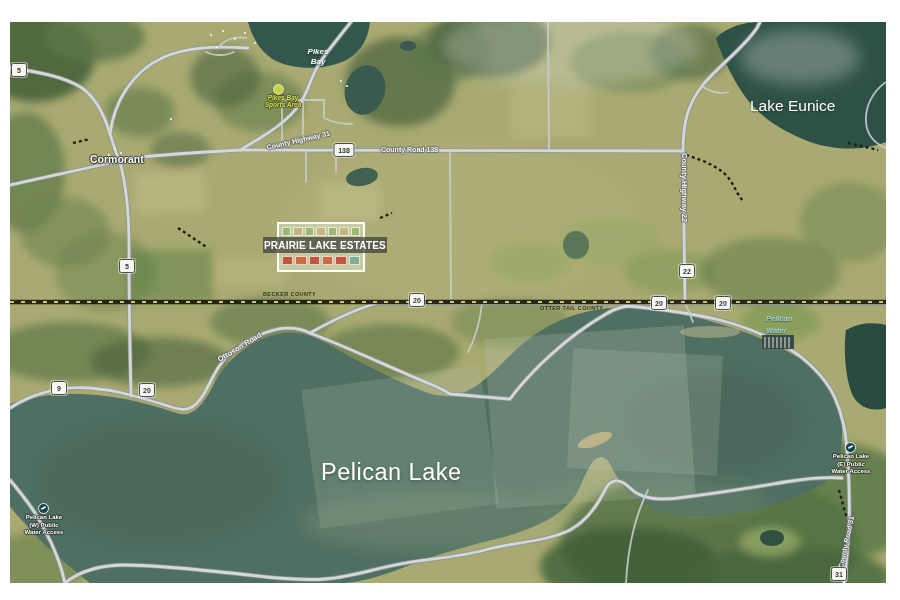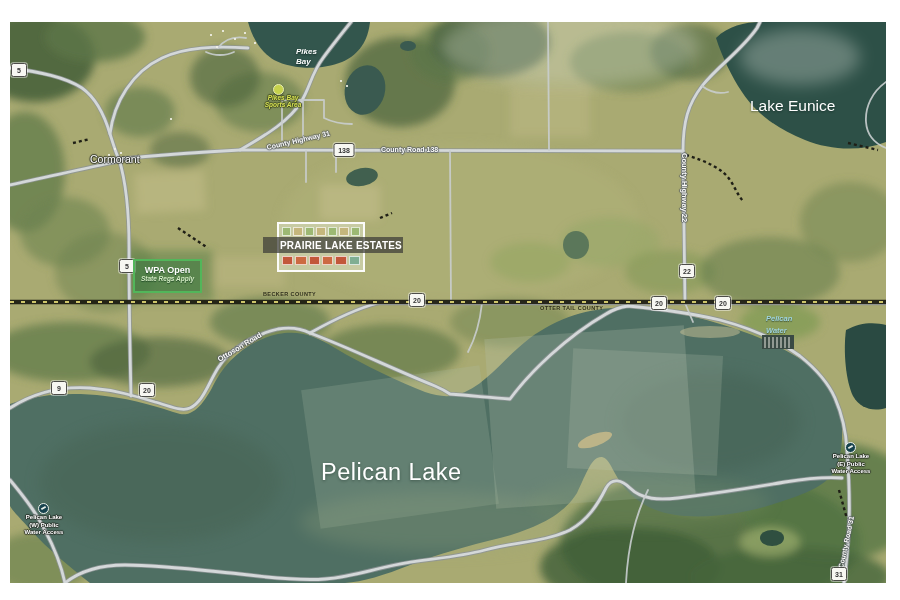--- a/index.html
+++ b/index.html
@@ -18,21 +18,21 @@
     background:#f7f7f2;border:1px solid #4c4c48;border-radius:2.5px;color:#333;
     font-size:7px;font-weight:bold;display:flex;align-items:center;justify-content:center;
     box-shadow:0 0 0 1px rgba(255,255,255,.45);}
   .shield.wide{width:19px;}
 
   #estates-box{position:absolute;left:267px;top:200px;width:88px;height:50px;
     border:2px solid rgba(255,255,255,.95);background:rgba(232,240,220,.45);box-sizing:border-box;}
   .plat-row{position:absolute;left:3px;right:3px;display:flex;gap:2px;}
   .plat-row div{flex:1;height:7px;border:0.5px solid rgba(255,255,255,.7);}
   #estates-band{position:absolute;left:253px;top:215px;width:124px;height:16px;
-    background:rgba(62,62,56,.74);display:flex;align-items:center;justify-content:center;padding-left:16px;}
+    background:rgba(62,62,56,.74);display:flex;align-items:center;justify-content:center;}
   #estates-band span{font-size:10px;font-weight:bold;letter-spacing:.2px;color:#fff;white-space:nowrap;}
 
   #wpa-sign{position:absolute;left:123px;top:237px;width:69px;height:34px;
     border:2px solid #52b65a;background:rgba(47,118,62,.48);box-sizing:border-box;text-align:center;}
   #wpa-title{font-size:9px;font-weight:bold;color:#fff;margin-top:4px;text-shadow:0 1px 1px rgba(20,60,30,.8);}
   #wpa-sub{font-size:6.5px;font-style:italic;font-weight:bold;color:#d4ecc4;text-shadow:0 1px 1px rgba(20,60,30,.8);}
 
   .access{position:absolute;text-align:center;font-size:6px;font-weight:bold;color:#fff;line-height:7.5px;}
   .access-icon{position:absolute;width:9px;height:9px;border-radius:50%;background:#16424e;
     border:1.5px solid #eef2ec;box-sizing:content-box;}
@@ -227,23 +227,23 @@
           <rect x="206" y="24" width="2" height="2"></rect>
     <rect x="104" y="126" width="2" height="2"></rect>
           <rect x="98" y="132" width="2" height="2"></rect>
     <rect x="110" y="130" width="2" height="2"></rect>
           <rect x="330" y="58" width="2" height="2"></rect>
     <rect x="336" y="63" width="2" height="2"></rect>
           <rect x="160" y="96" width="2" height="2"></rect>
   </g>
 </svg>
 
-<div class="lbl halo-dark" style="left:80px;top:131px;font-size:10.5px;font-weight:normal;">Cormorant</div>
-
-<div class="lbl" style="left:286px;top:25px;width:44px;font-size:8px;font-style:italic;font-weight:bold;line-height:10px;text-shadow:0 1px 2px rgba(10,30,25,.7);">
+<div class="lbl halo-dark" style="left:80px;top:131px;font-size:10.5px;font-weight:bold;">Cormorant</div>
+
+<div class="lbl" style="left:286px;top:25px;width:44px;text-align:center;font-size:8px;font-style:italic;font-weight:bold;line-height:10px;text-shadow:0 1px 2px rgba(10,30,25,.7);">
   <div>Pikes</div>
   <div>Bay</div>
 </div>
 
 <div class="lbl" style="left:740px;top:75px;font-size:15.5px;font-weight:400;text-shadow:0 1px 2px rgba(10,30,25,.5);">Lake Eunice</div>
 
 <div class="lbl" style="left:311px;top:437px;font-size:23.5px;font-weight:400;letter-spacing:.5px;text-shadow:0 1px 3px rgba(10,25,20,.4);">Pelican Lake</div>
 
 <div class="lbl" style="left:756px;top:291px;width:44px;text-align:left;font-size:7.5px;font-style:italic;font-weight:bold;color:#9fd4df;line-height:12px;text-shadow:0 1px 1px rgba(20,40,30,.6);">
   <div>Pelican</div>
@@ -286,24 +286,20 @@
     <div style="background:#c2573a;"></div>
           <div style="background:#cc6a42;"></div>
     <div style="background:#c2573a;"></div>
           <div style="background:#7fae93;"></div>
   </div>
 </div>
 <div id="estates-band">
   <span>PRAIRIE LAKE ESTATES</span>
 </div>
 
-<div id="wpa-sign">
-  <div id="wpa-title">WPA Open</div>
-  <div id="wpa-sub">State Regs Apply</div>
-</div>
 
 <div id="sports-marker"></div>
 <div id="sports-label">
   <div>Pikes Bay</div>
   <div>Sports Area</div>
 </div>
 
 <div class="access-icon" style="left:28px;top:481px;"></div>
 <div class="access halo-dark" style="left:3px;top:492px;width:62px;">
   <div>Pelican Lake</div>

